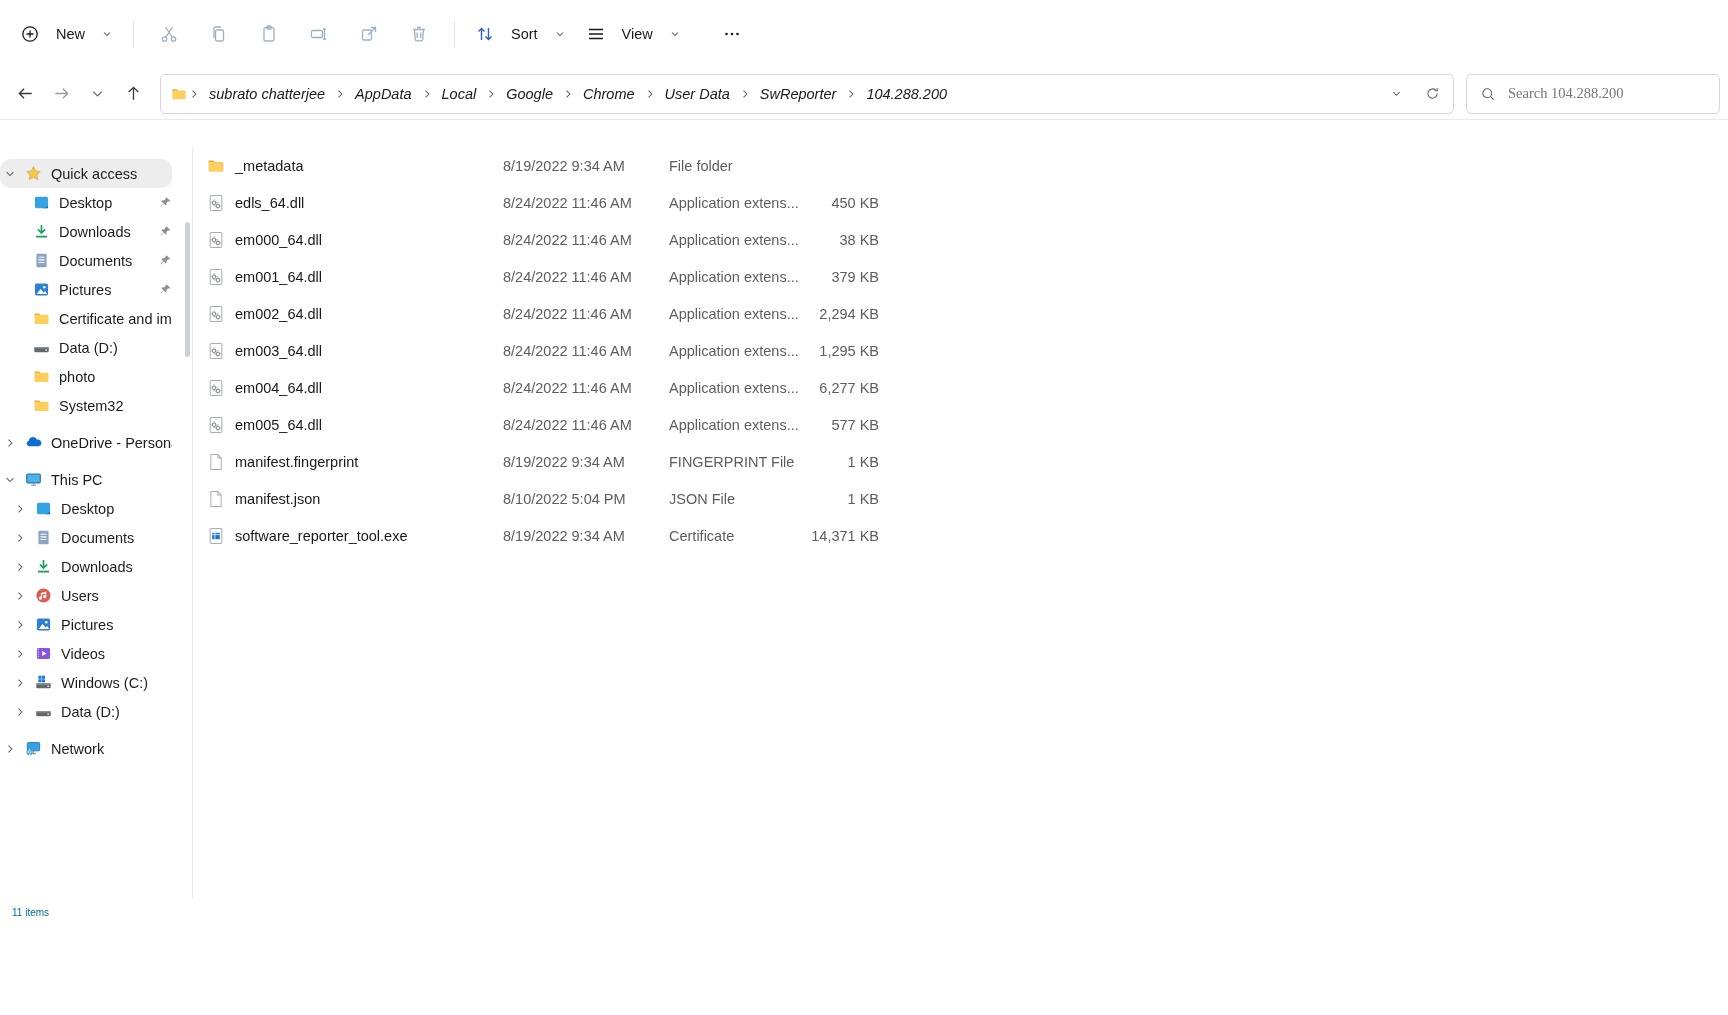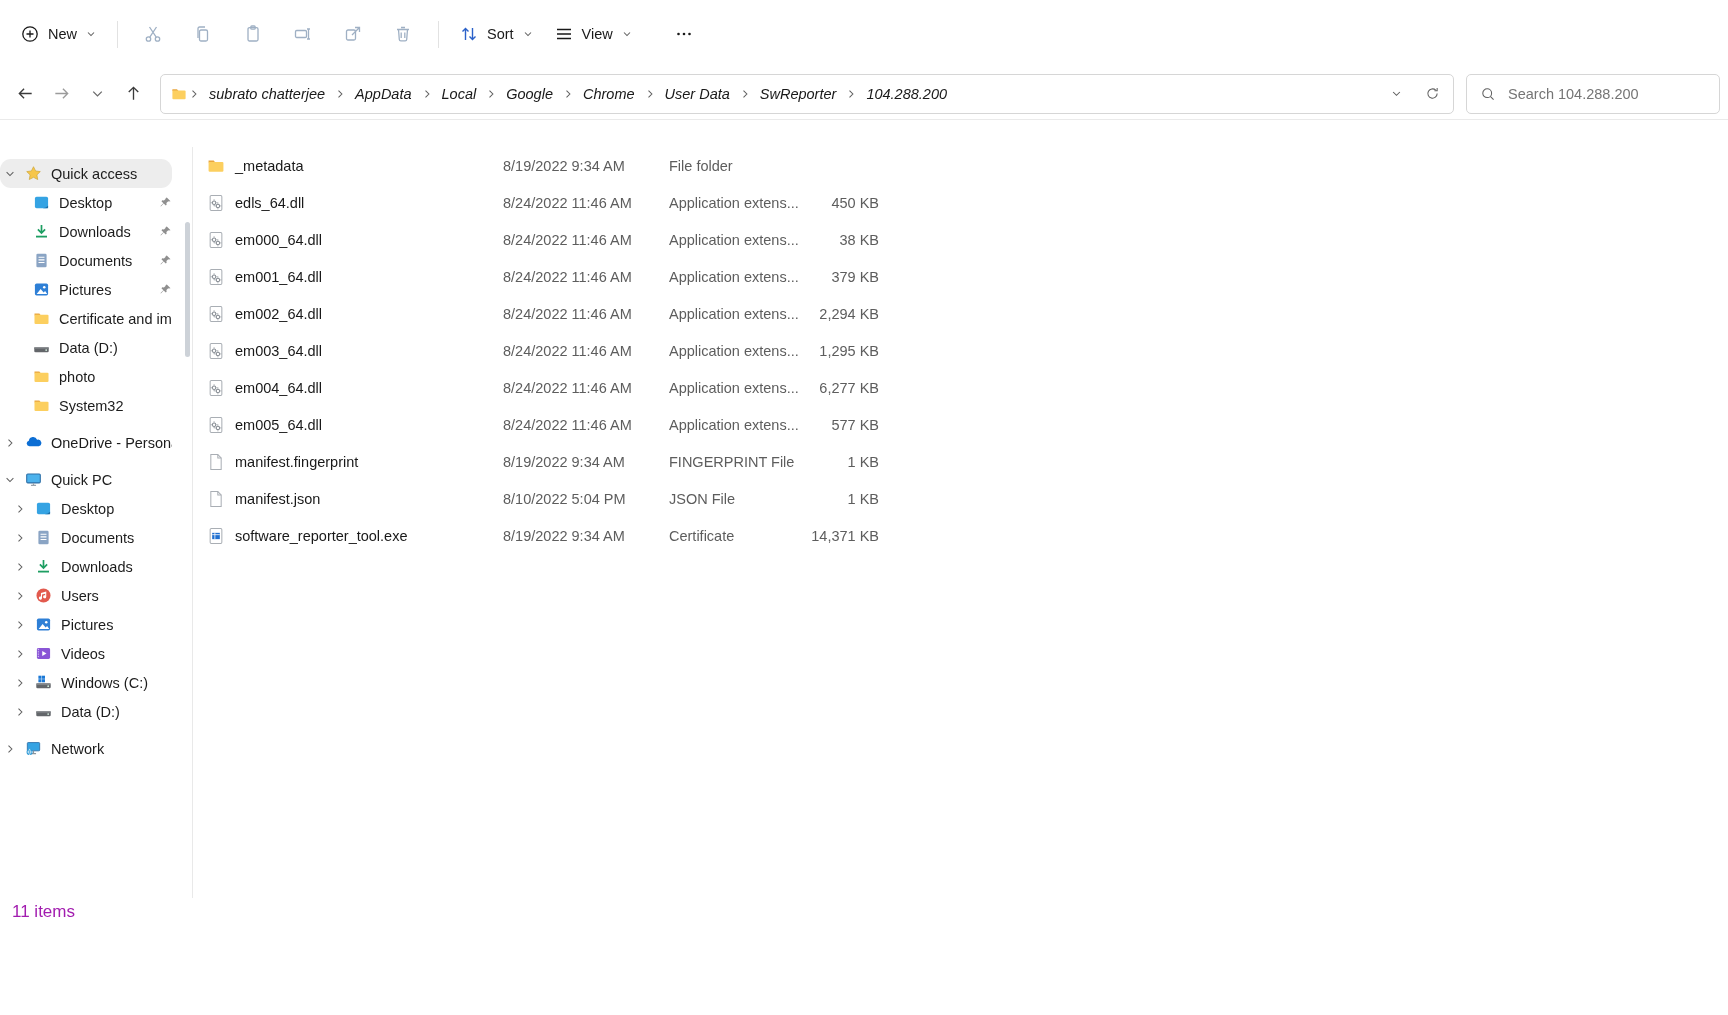--- a/index.html
+++ b/index.html
@@ -10,21 +10,21 @@
   }
   .window { position:relative; width:1728px; height:1015px; background:#fff; }
 
   
   .titlebar { height:27px; display:flex; align-items:center; gap:9px; padding-left:8px; }
   .tb-ico { width:15px; height:15px; }
   .titlebar .path { font-size:12.5px; color:#5a5a5a; white-space:nowrap; }
 
   
   .toolbar { height:68px; display:flex; align-items:center; padding:0 10px; }
-  .tbtn { display:flex; align-items:center; gap:8px; padding:9px 10px; border:none; background:transparent;
+  .tbtn { display:flex; align-items:center; gap:16px; padding:9px 10px; border:none; background:transparent;
           border-radius:5px; font-family:inherit; font-size:14.5px; color:#191919; cursor:default;text-align:center; }
   .icon-btn { padding:9px 15px; }
   .disabled { color:#9fb0c4; }
   .sep { width:1px; height:27px; background:#e2e2e2; margin:0 10px; }
   .tico { width:20px; height:20px; display:inline-block; }
   .chev12 { width:12px; height:12px; color:#5f5f5f; display:inline-block; }
   .actions-host { display:flex; align-items:center; }
   .more-btn { margin-left:16px; }
   svg { display:block; width:100%; height:100%; }
 
@@ -39,21 +39,21 @@
   .bc { display:flex; align-items:center; overflow:hidden; }
   .bc-sep { width:12px; height:12px; color:#5f5f5f; margin:0 1px; flex:0 0 auto; }
   .bc-item { padding:5px 8px; border-radius:4px; white-space:nowrap; color:#191919;font-style:italic; }
   .addr-right { margin-left:auto; display:flex; align-items:center; gap:6px; }
   .addr-btn { width:30px; height:30px; border:none; background:transparent; border-radius:4px;
               display:flex; align-items:center; justify-content:center; }
   .addr-btn .g { width:15px; height:15px; }
   .searchbox { width:254px; height:40px; border:1px solid #d6d6d6; border-radius:5px;
                display:flex; align-items:center; padding:0 10px 0 13px; gap:12px; background:#fff; }
   .search-ic { width:16px; height:16px; flex:0 0 auto; }
-  .searchbox input { border:none; outline:none; font-family:Liberation Sans, sans-serif; font-size:14.5px; width:100%; color:#ef4444; background:transparent; }
+  .searchbox input { border:none; outline:none; font-family:Liberation Serif, serif; font-size:14.5px; width:100%; color:#ef4444; background:transparent; }
   .searchbox input::placeholder { color:#757575; }
 
   
   .main { position:absolute; top:147px; left:0; width:1728px; height:751px; display:flex; }
   .sidebar { width:193px; border-right:1px solid #e9e9e9; position:relative; padding-top:12px; overflow:hidden; }
   .sb-thumb { position:absolute; right:2px; top:75px; width:5px; height:135px; background:#cdd2d8; border-radius:3px; }
   .srow { height:29px; display:flex; align-items:center; border-radius:11px; margin-right:20px; position:relative; }
   .srow.selected { background:#ededed; }
   .srow.gap { margin-top:8px; }
   .lvl0 { padding-left:4px; }
@@ -75,21 +75,21 @@
   .fh.h-size { padding-left:5px; }
   .caret { position:absolute; left:50%; top:-13px; width:11px; height:11px; color:#5d5d5d; }
   .frow { height:37px; border-radius:4px; color:#5d5d5d; }
   .fname { display:flex; align-items:center; gap:10px; padding-left:6px; color:#191919; overflow:hidden; white-space:nowrap; }
   .fico { width:18px; height:18px; flex:0 0 auto; }
   .fdate { padding-left:10px; } .ftype { padding-left:8px; }
   .fsize { text-align:right; padding-right:12px; }
 
   
   .statusbar { position:absolute; top:898px; left:0; height:28px; display:flex; align-items:center; padding-left:12px; }
-  .statusbar span { font-size:17px; color:#a21caf; }
+  .statusbar span { font-size:10px; color:#0369a1; }
 </style>
 </head>
 <body>
 
 <div class="window">
 
 
   <div class="toolbar">
     <button class="tbtn">
       <span class="tico">
@@ -445,21 +445,21 @@
                   <path d="M3.5 5.5 8 10l4.5-4.5"></path>
                 </svg>
               </span>
             </span>
             <span class="sico">
               <svg viewBox="0 0 16 16">
                 <rect x="1.6" y="2.8" width="12.8" height="8.4" rx="1" fill="#4cb2ec" stroke="#2c6ea6" stroke-width="1"></rect>
                 <path d="M5.6 13.6h4.8M8 11.2v2.4" stroke="#9aa4ad" stroke-width="1.2"></path>
               </svg>
             </span>
-            <span class="slabel">Quick PC</span>
+            <span class="slabel">This PC</span>
           </div>
           <div class="srow lvl1c">
             <span class="cbox">
               <span class="g">
                 <svg viewBox="0 0 16 16" fill="none" stroke="currentColor" stroke-width="1.4">
                   <path d="M6 3.5 10.5 8 6 12.5"></path>
                 </svg>
               </span>
             </span>
             <span class="sico">

